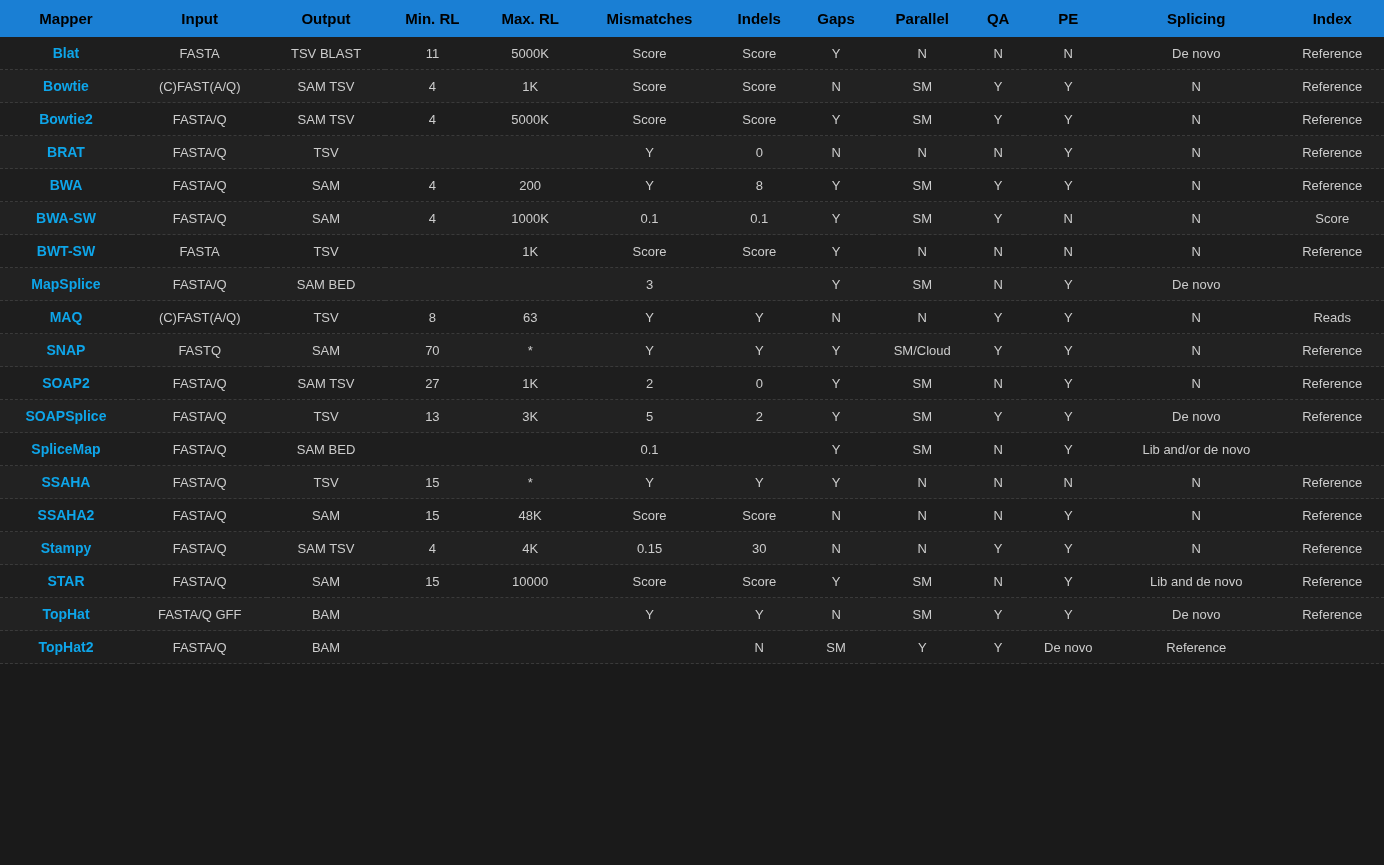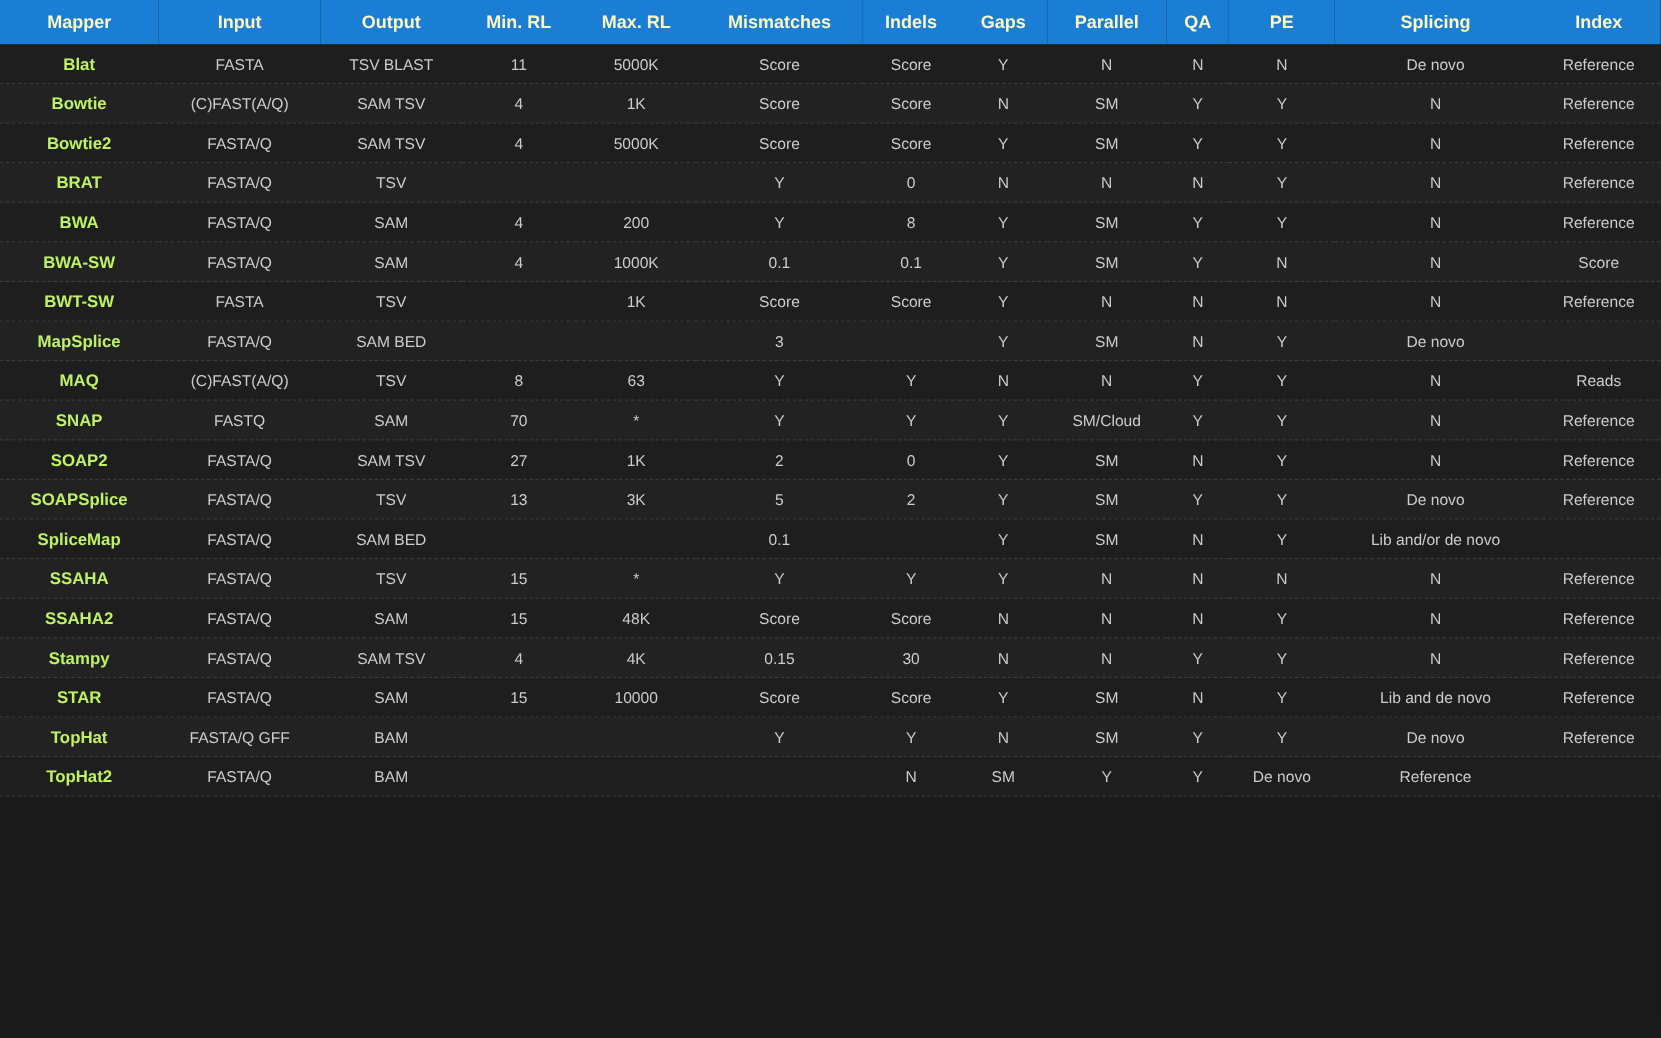--- a/index.html
+++ b/index.html
@@ -10,21 +10,21 @@
       color: #e0e0e0;
     }
     table {
       width: 1384px;
       border-collapse: collapse;
     }
     thead tr {
       background: #1a7fd4;
     }
     thead th {
-      color: #fef9c3;
+      color: #000000;
       font-weight: bold;
       font-size: 15px;
       padding: 10px 8px;
       text-align: center;
       border: none;
     }
     tbody tr {
       border-bottom: 1px dashed #3a3a3a;
     }
     tbody tr:nth-child(odd) {
@@ -33,21 +33,21 @@
     tbody tr:nth-child(even) {
       background: #222222;
     }
     tbody td {
       padding: 8px 8px;
       text-align: center;
       color: #cccccc;
       font-size: 13px;
     }
     tbody td:first-child {
-      color: #bef264;
+      color: #0ea5e9;
       font-weight: bold;
       font-size: 14px;
     }
   </style>
 </head>
 <body>
 
 <table>
   <thead>
     <tr id="header-row">

